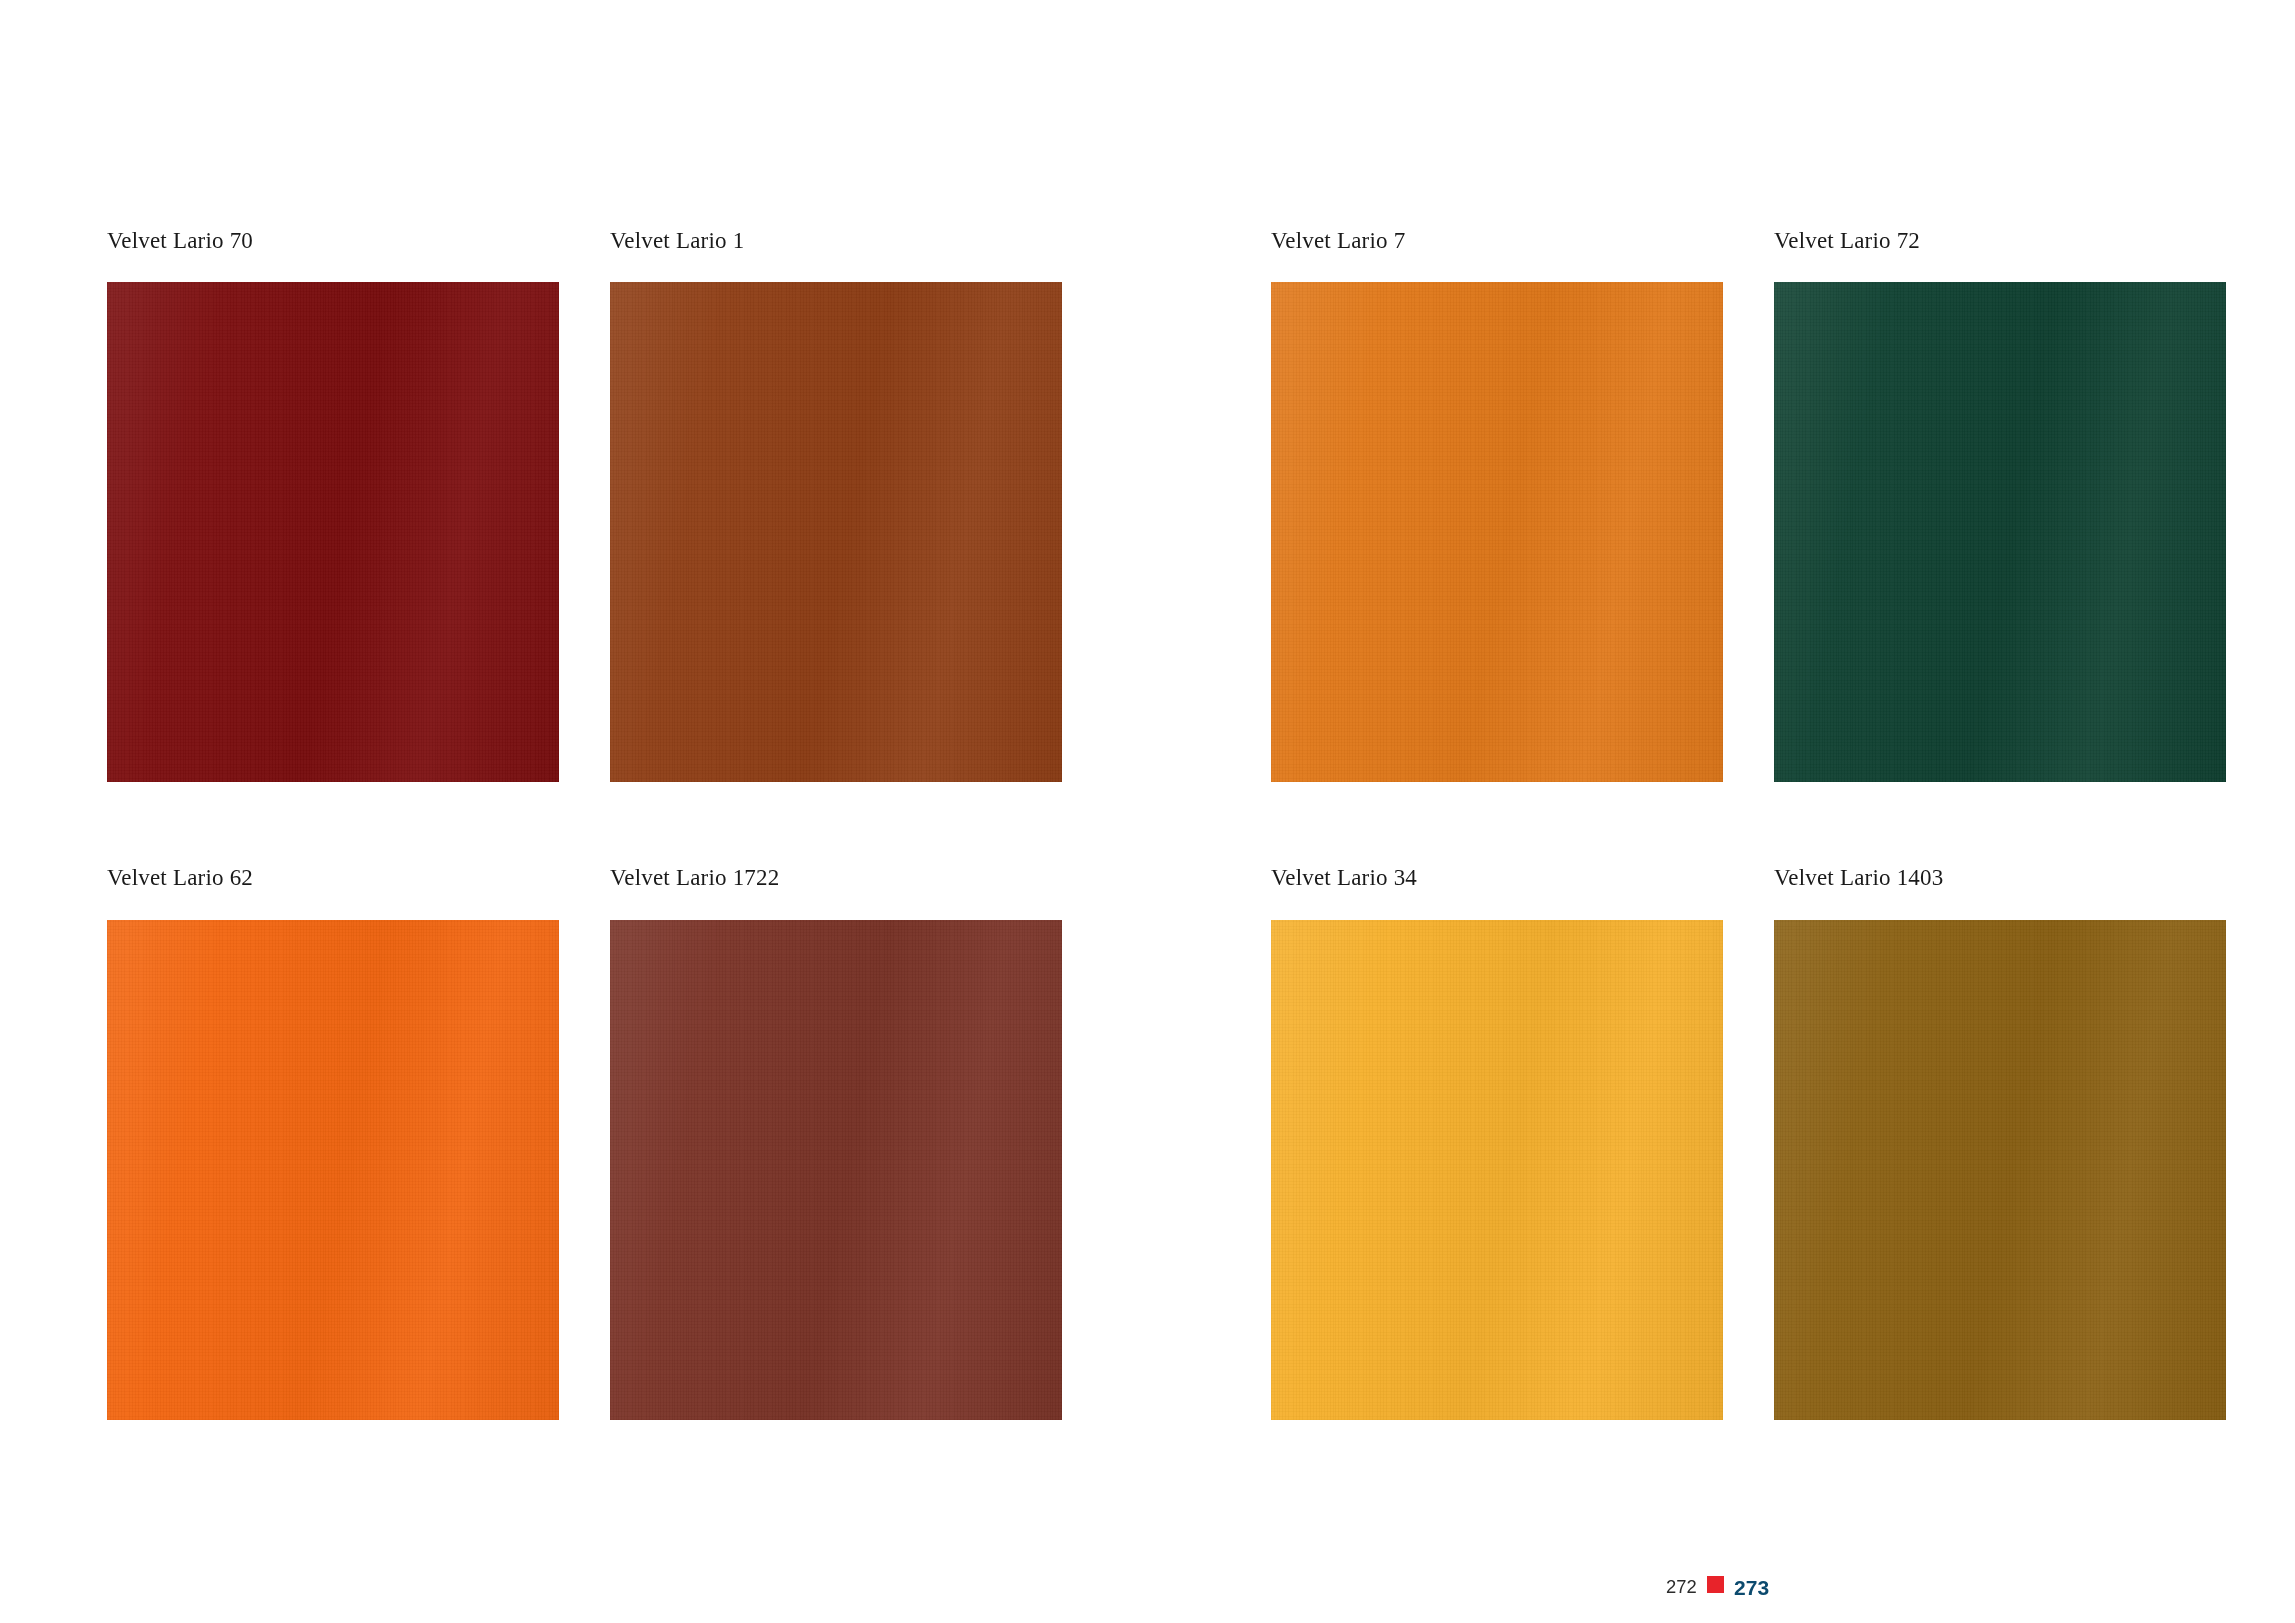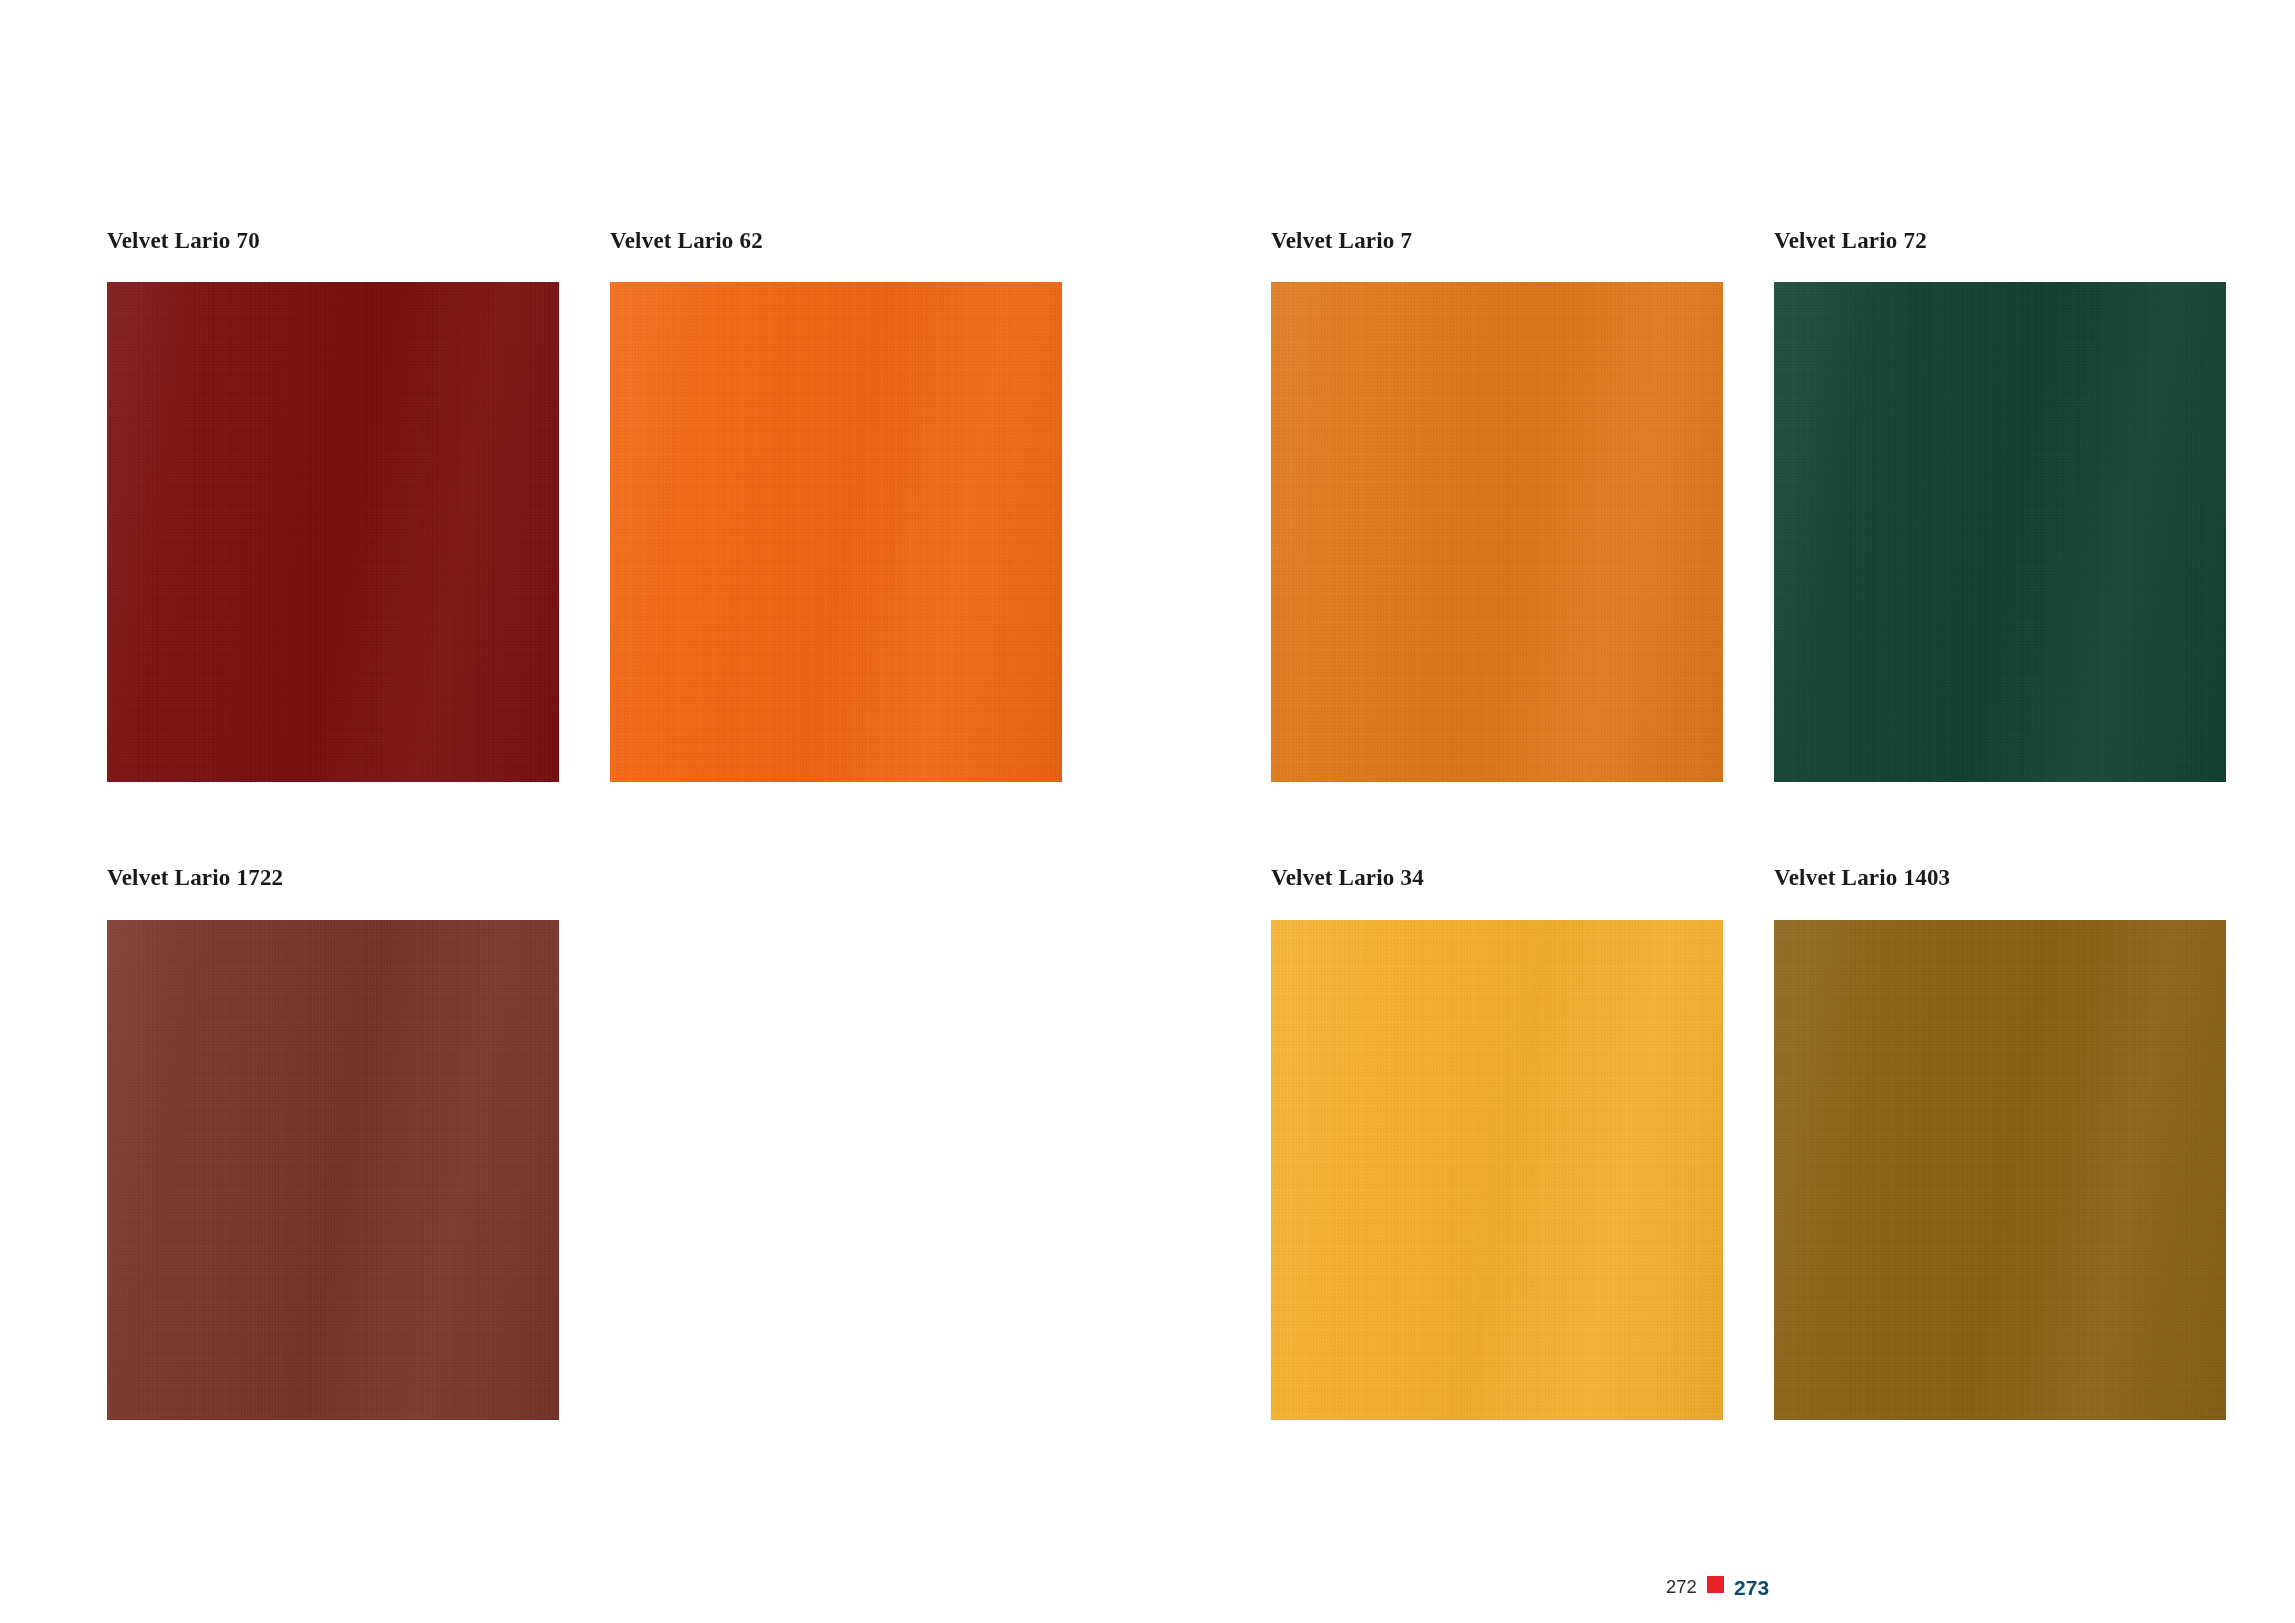--- a/index.html
+++ b/index.html
@@ -28,21 +28,20 @@
     height: 1624px;
   }
 
   .swatch-grid {
     position: absolute;
     display: grid;
     grid-template-columns: 452px 452px;
     grid-template-rows: auto auto;
     column-gap: 51px;
     row-gap: 83px;
-    font-weight: bold;
   }
 
   
   #grid-left  { left: 107px;  top: 228px; }
   
   #grid-right { left: 1271px; top: 228px; }
 
   .swatch-cell {
     width: 452px;
   }
@@ -125,20 +124,24 @@
 <div class="page">
   <div class="spread">
 
     <div class="swatch-grid" id="grid-left">
 
       <div class="swatch-cell">
         <div class="swatch-label">Velvet Lario 70</div>
         <div class="swatch-chip" style="background-color: rgb(122, 12, 13);"></div>
       </div>
 
+      <div class="swatch-cell">
+        <div class="swatch-label">Velvet Lario 1</div>
+        <div class="swatch-chip" style="background-color: rgb(142, 61, 20);"></div>
+      </div>
 
       <div class="swatch-cell">
         <div class="swatch-label">Velvet Lario 62</div>
         <div class="swatch-chip" style="background-color: rgb(243, 101, 15);"></div>
       </div>
 
       <div class="swatch-cell">
         <div class="swatch-label">Velvet Lario 1722</div>
         <div class="swatch-chip" style="background-color: rgb(121, 50, 38);"></div>
       </div>

